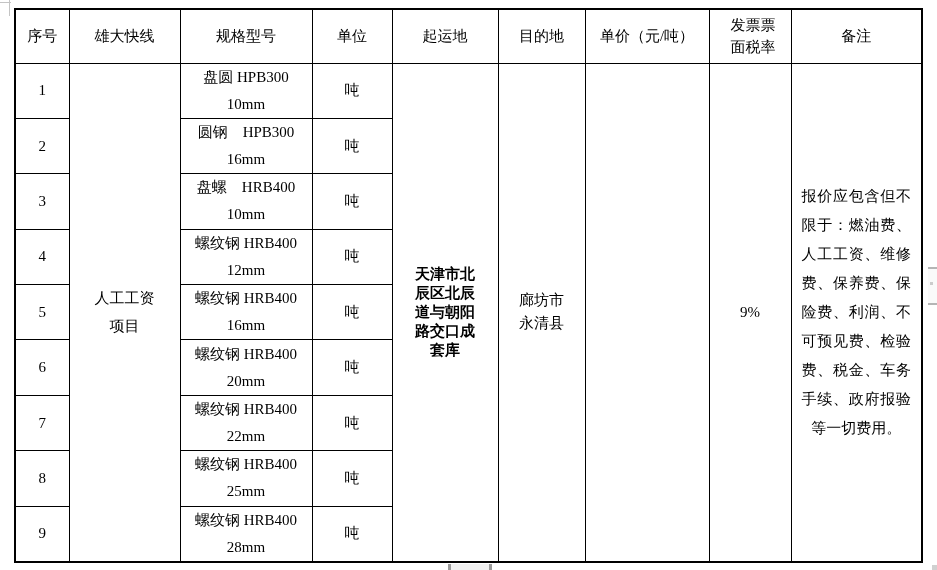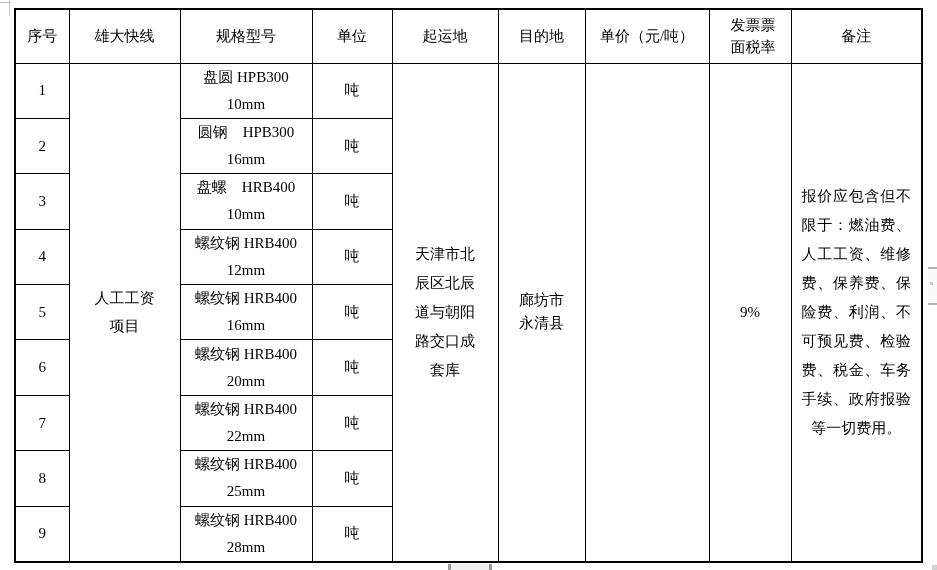--- a/index.html
+++ b/index.html
@@ -35,21 +35,21 @@
     overflow: hidden;
   }
   .quote-table thead tr { height: 54px; }
   .quote-table tbody tr { height: 55.4px; }
 
   .preline { white-space: pre-line; }
 
   th.th-tax { line-height: 22px; padding-left: 8px; }
   td.c-spec { line-height: 27px; margin-top: 28px; }
   td.c-service { line-height: 28px; }
-  td.c-origin { line-height: 29px; }
+  td.c-origin { line-height: 19px; font-weight: bold; }
   td.c-destination { line-height: 23px; }
 
   td.c-remark {
     text-align: justify;
     text-align-last: center;
     line-height: 29px;
     padding: 0 10px;
     border-radius: 24px;
   }
 

